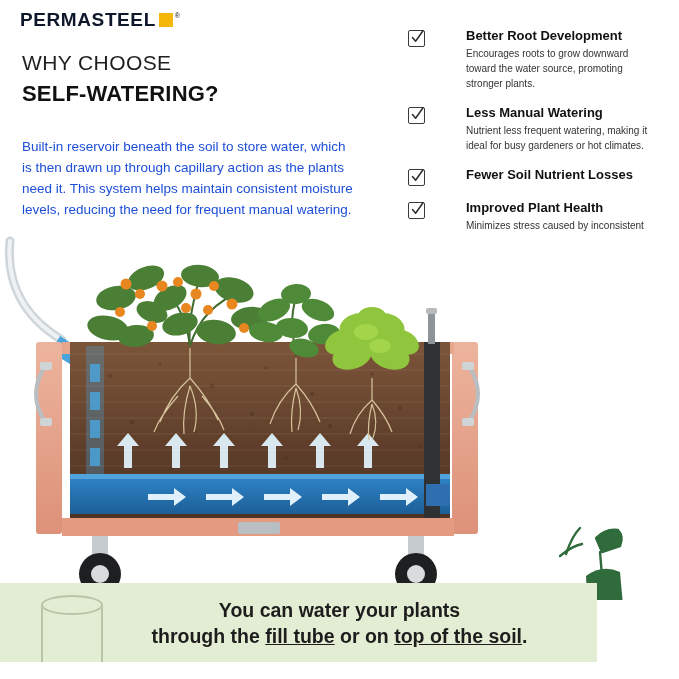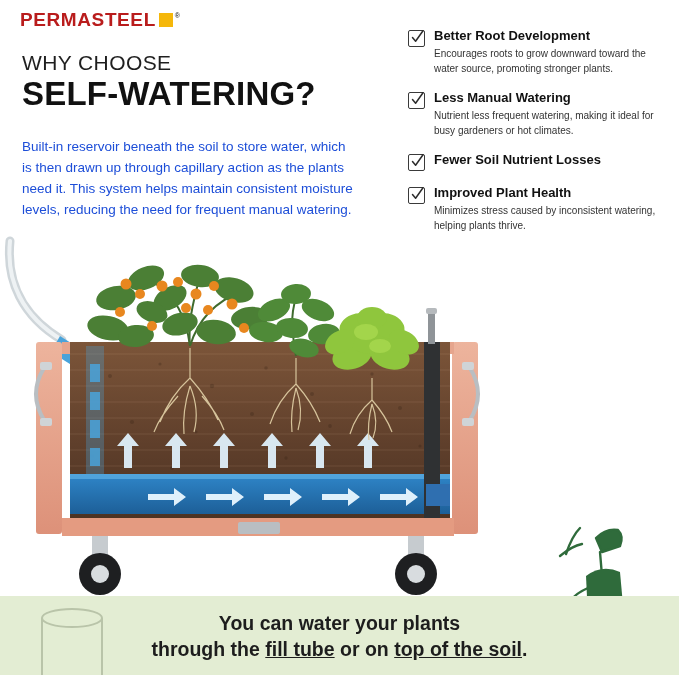--- a/index.html
+++ b/index.html
@@ -29,21 +29,21 @@
     left: 20px;
     top: 10px;
     display: flex;
     align-items: flex-start;
   }
   .brand-name {
     font-family: "Liberation Sans", sans-serif;
     font-weight: bold;
     font-size: 19px;
     letter-spacing: 0.6px;
-    color: #b91c1c;
+    color: #0f172a;
     line-height: 20px;
   }
   .brand-square {
     width: 14px;
     height: 14px;
     background: #f5b70a;
     margin-left: 3px;
     margin-top: 3px;
   }
   .brand-reg {
@@ -61,21 +61,21 @@
     width: 350px;
   }
   .headline .line1 {
     font-size: 21px;
     letter-spacing: 0.4px;
     color: #1f1f1f;
     font-weight: 400;
     line-height: 26px;
   }
   .headline .line2 {
-    font-size: 33px;
+    font-size: 22px;
     font-weight: bold;
     letter-spacing: 0.2px;
     color: #111;
     line-height: 32px;
     margin-top: 2px;
   }
   .intro {
     position: absolute;
     left: 22px;
     top: 136px;
@@ -105,21 +105,21 @@
     margin-right: 9px;
     flex: 0 0 auto;
     position: relative;
     margin-top: 2px;
   }
   .check-box svg {
     position: absolute;
     left: 1px;
     top: -2px;
   }
-  .benefit-text { flex: 1 1 auto; }
+  .benefit-text { flex: 1 1 auto; margin-left: 32px; }
   .benefit-title {
     font-size: 13px;
     font-weight: bold;
     color: #111;
     line-height: 16px;
     margin-bottom: 2px;
   }
   .benefit-desc {
     font-size: 10px;
     line-height: 15px;
@@ -133,22 +133,22 @@
     top: 236px;
     width: 679px;
     height: 364px;
     background: #ffffff;
   }
 
   
   .caption-band {
     position: absolute;
     left: 0;
-    bottom: 4px;
-    width: 679px;
+    bottom: 17px;
+    width: 597px;
     height: 79px;
     background: #e3edd3;
   }
   .caption {
     position: absolute;
     left: 0;
     top: 14px;
     width: 679px;
     text-align: center;
     font-size: 19.5px;

